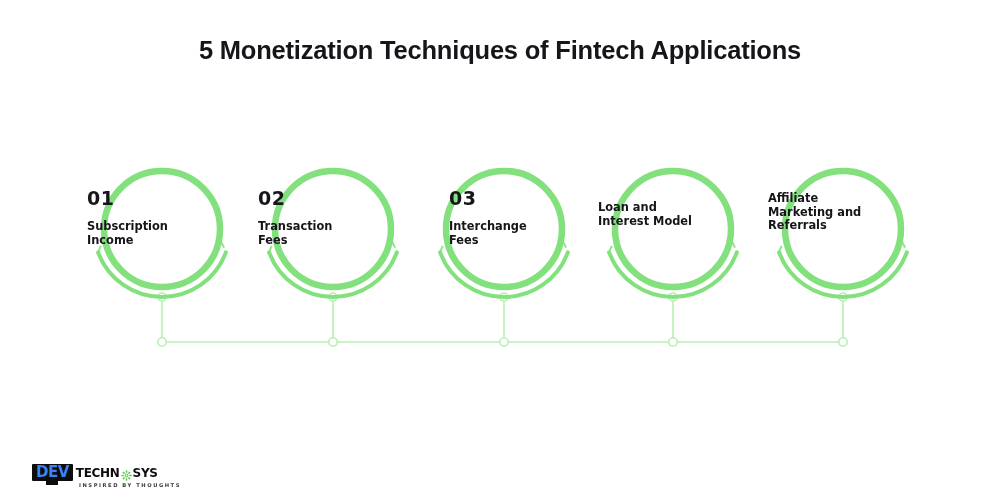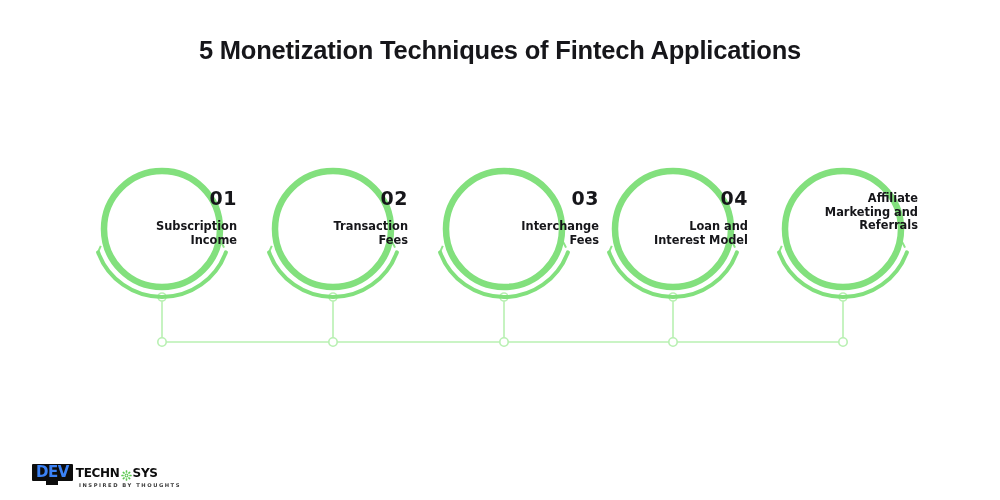--- a/index.html
+++ b/index.html
@@ -44,21 +44,21 @@
     top: 0;
     width: 1000px;
     height: 500px;
     overflow: visible;
   }
 
   
   .node-text {
     position: absolute;
     width: 150px;
-    text-align: right;
+    text-align: left;
     transform: translateX(-50%);
     pointer-events: none;
   }
   .node-num {
     font-size: 19px;
     font-weight: 700;
     color: #16161a;
     letter-spacing: 0.5px;
     line-height: 1;
     font-family: "DejaVu Sans", sans-serif;
@@ -201,21 +201,20 @@
         <div class="node-num">02</div>
         <div class="node-label">Transaction
 Fees</div>
       </div>
       <div class="node-text" style="left: 524px; top: 189px;">
         <div class="node-num">03</div>
         <div class="node-label">Interchange
 Fees</div>
       </div>
       <div class="node-text" style="left: 673px; top: 189px;">
-        <div class="node-num">04</div>
         <div class="node-label">Loan and
 Interest Model</div>
       </div>
       <div class="node-text" style="left: 843px; top: 185px;">
         <div class="node-label three-line">Affiliate
 Marketing and
 Referrals</div>
       </div>
     </div>
 </div>

